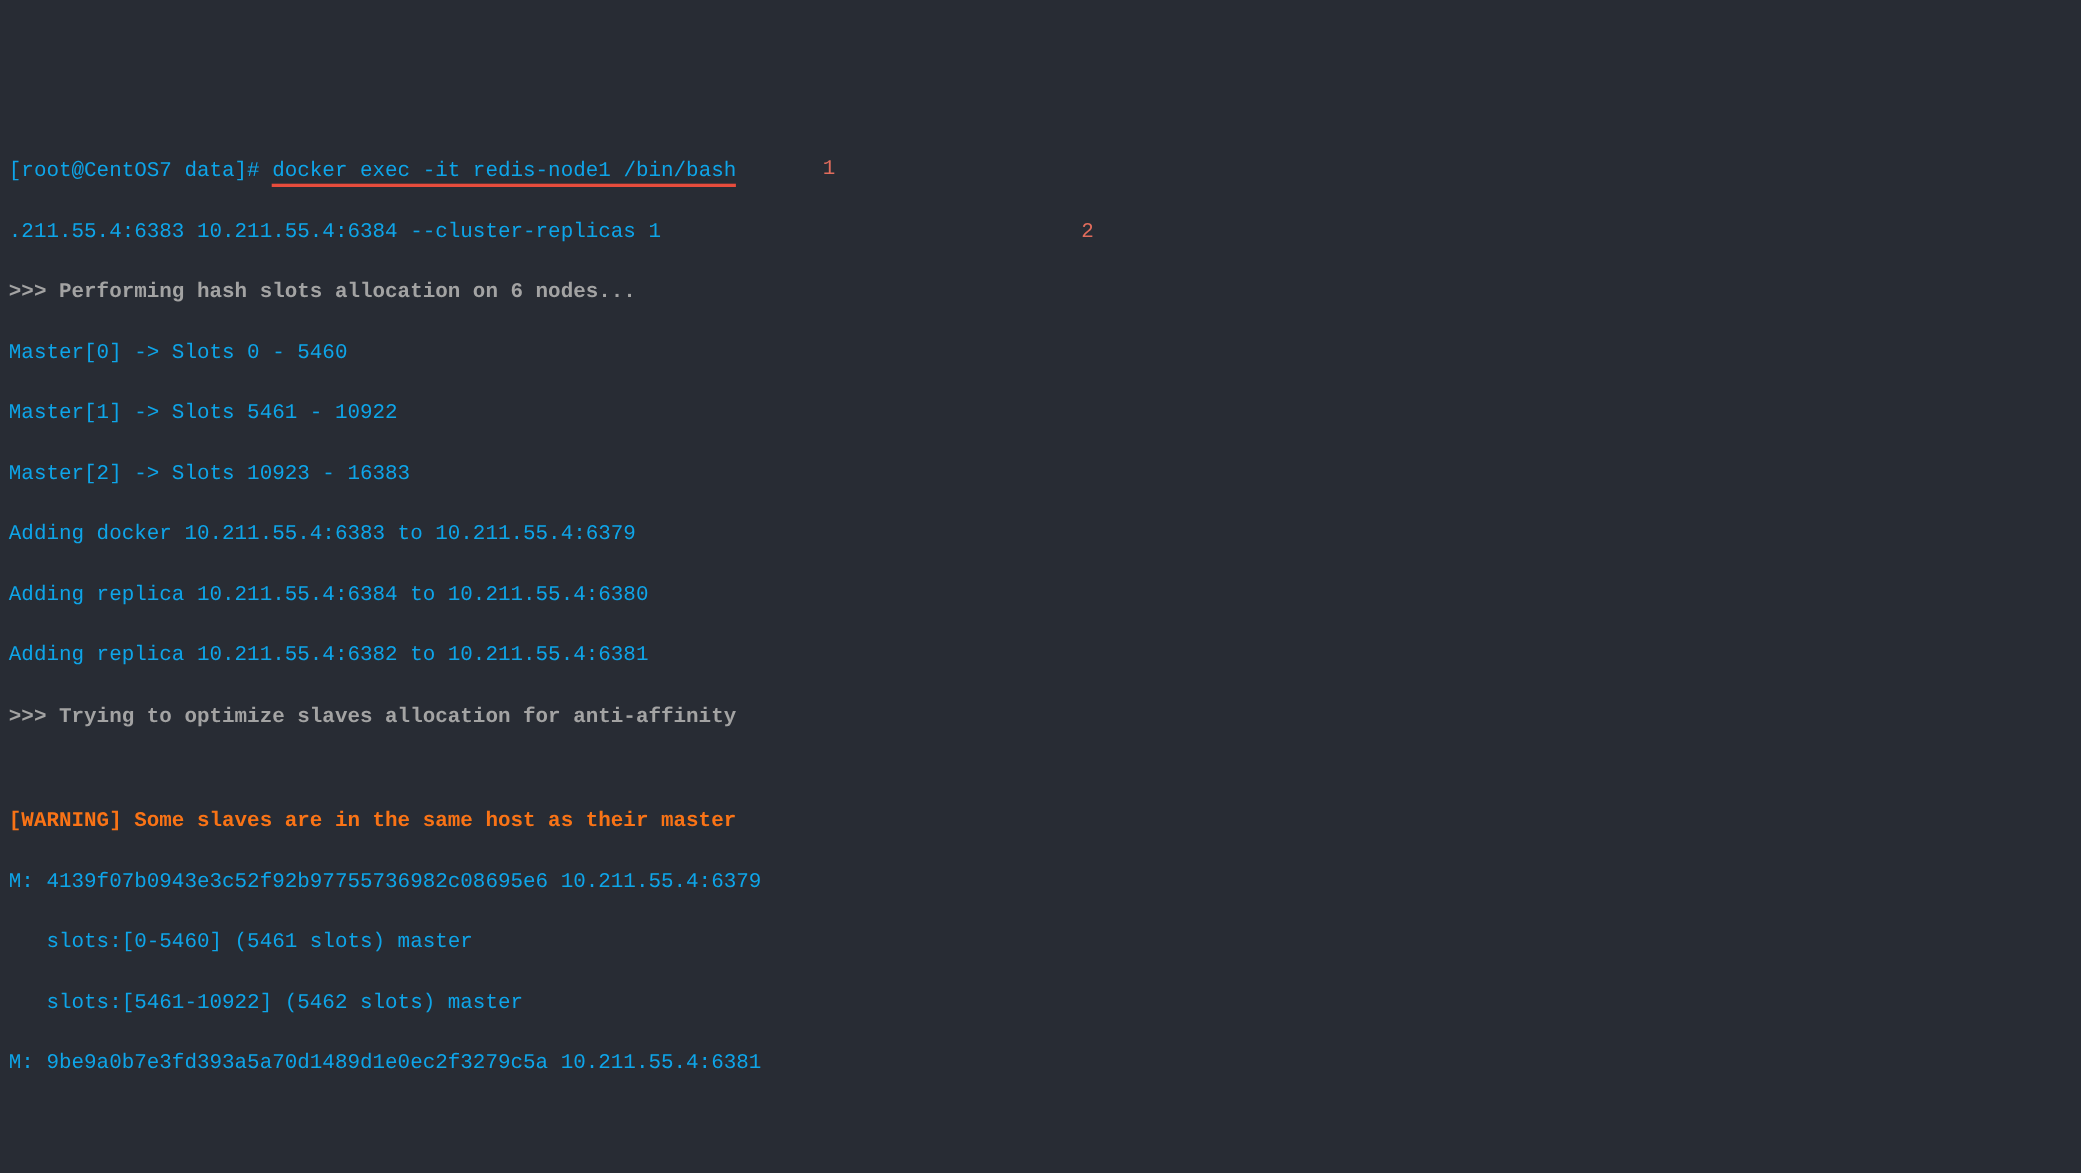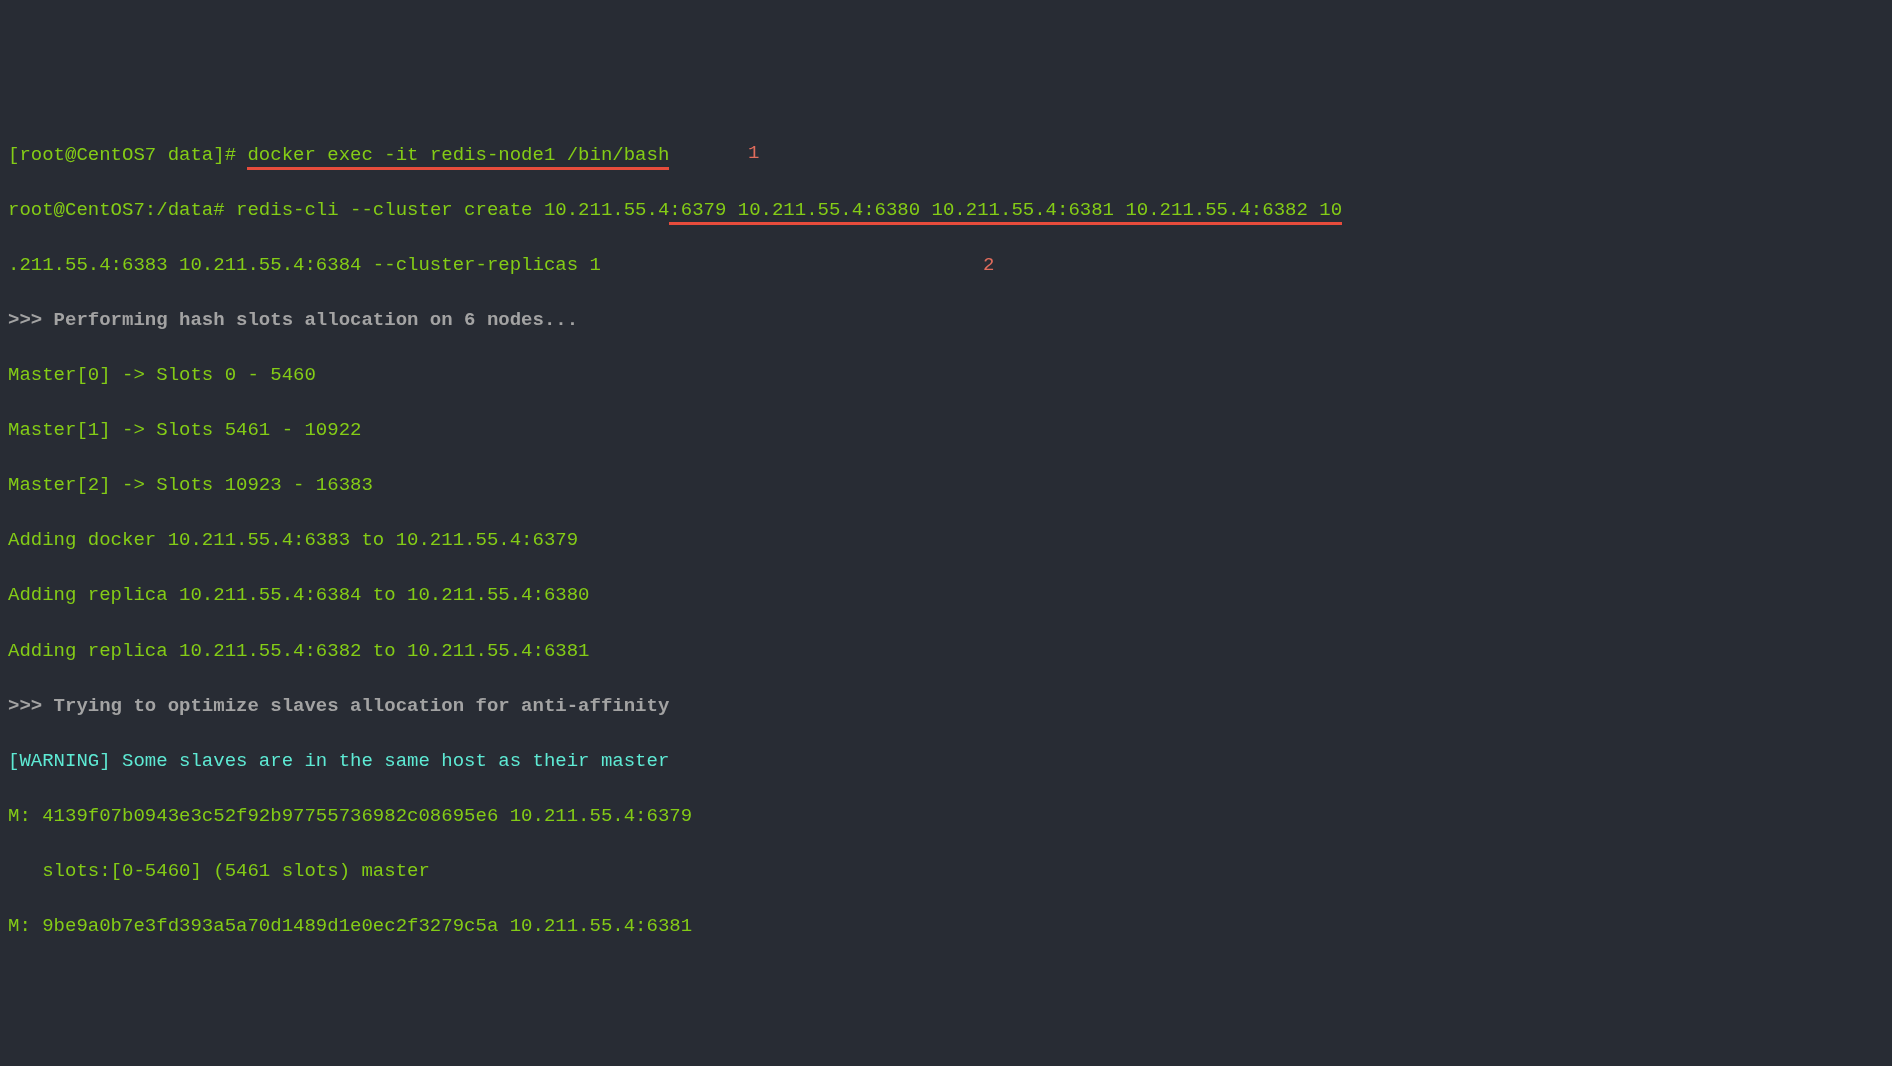--- a/index.html
+++ b/index.html
@@ -19,25 +19,26 @@
     }
     .line {
       display: block;
       position: relative;
     }
     .bold {
       font-weight: bold;
       color: #a3a3a3;
     }
     .warning {
-      color: #5eead4;
-      font-weight: normal;
+      color: #f97316;
+      font-weight: bold;
+      margin-top: 40px;
     }
     .normal {
-      color: #84cc16;
+      color: #0ea5e9;
     }
     .annotation {
       color: #e06c5c;
       font-weight: normal;
       position: absolute;
     }
     .underline-red {
       border-bottom: 3px solid #e74c3c;
       padding-bottom: 1px;
     }
@@ -45,33 +46,33 @@
       position: relative;
     }
   </style>
 </head>
 <body>
 
 
 
 <div id="terminal">
 <span class="line"><span class="normal">[root@CentOS7 data]# </span><span class="normal underline-red">docker exec -it redis-node1 /bin/bash</span><span class="annotation" style="left:740px; top:-2px;">1</span></span>
-<span class="line"><span class="normal">root@CentOS7:/data# </span><span class="normal">redis-cli --cluster create 10.211.55.4</span><span class="normal underline-red">:6379 10.211.55.4:6380 10.211.55.4:6381 10.211.55.4:6382 10</span></span>
 <span class="line"><span class="normal">.211.55.4:6383 10.211.55.4:6384 --cluster-replicas 1</span><span class="annotation" style="left:975px; top:0px;">2</span></span>
 <span class="line bold">&gt;&gt;&gt; Performing hash slots allocation on 6 nodes...</span>
 <span class="line normal">Master[0] -&gt; Slots 0 - 5460</span>
 <span class="line normal">Master[1] -&gt; Slots 5461 - 10922</span>
 <span class="line normal">Master[2] -&gt; Slots 10923 - 16383</span>
 <span class="line normal">Adding docker 10.211.55.4:6383 to 10.211.55.4:6379</span>
 <span class="line normal">Adding replica 10.211.55.4:6384 to 10.211.55.4:6380</span>
 <span class="line normal">Adding replica 10.211.55.4:6382 to 10.211.55.4:6381</span>
 <span class="line bold">&gt;&gt;&gt; Trying to optimize slaves allocation for anti-affinity</span>
 <span class="line warning">[WARNING] Some slaves are in the same host as their master</span>
 <span class="line normal">M: 4139f07b0943e3c52f92b97755736982c08695e6 10.211.55.4:6379</span>
 <span class="line normal">   slots:[0-5460] (5461 slots) master</span>
+<span class="line normal">   slots:[5461-10922] (5462 slots) master</span>
 <span class="line normal">M: 9be9a0b7e3fd393a5a70d1489d1e0ec2f3279c5a 10.211.55.4:6381</span>
 
 
 
 
 
 
 
 
 

